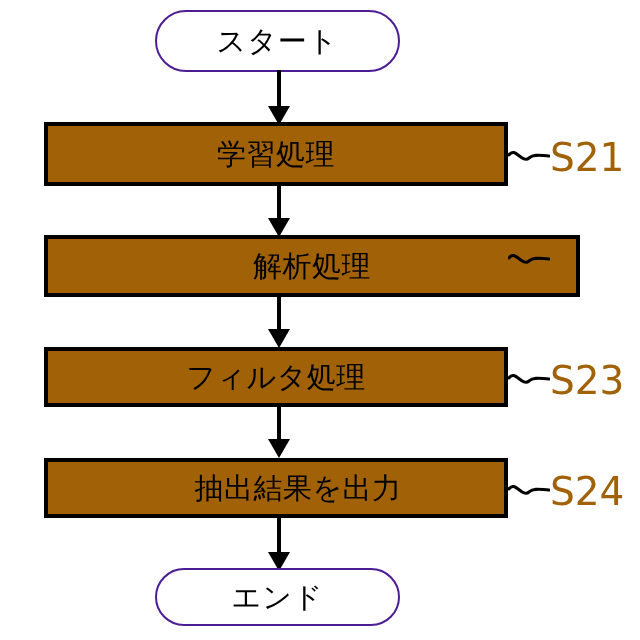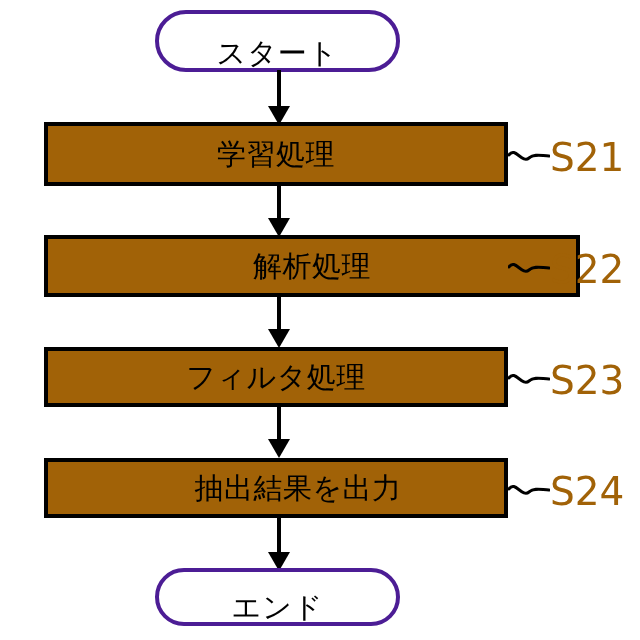--- a/index.html
+++ b/index.html
@@ -13,25 +13,25 @@
     height: 640px;
     background: #ffffff;
     overflow: hidden;
     font-family: "DejaVu Sans", "Liberation Sans", sans-serif;
   }
 
   
   .terminator {
     position: absolute;
     box-sizing: border-box;
-    border: 4px solid #4c1d95;
+    border: 2px solid #4c1d95;
     border-radius: 999px;
     background: #ffffff;
     display: flex;
-    align-items: flex-end;
+    align-items: center;
     justify-content: center;
   }
   .terminator .label {
     font-size: 29px;
     line-height: 1;
     color: #000000;
     letter-spacing: 1px;
     white-space: nowrap;
     font-family: "DejaVu Sans", "Liberation Sans", sans-serif;
   }
@@ -107,21 +107,20 @@
     <polygon points="17,53 6,34 28,34" fill="#000000"></polygon>
   </svg>
 
   <div class="process" style="left:44px; top:235px; width:536px; height:62px;">
     <span class="label">解析処理</span>
   </div>
   <div class="callout" style="left:508px; top:250px;">
     <svg class="wave" width="42" height="22" viewBox="0 0 42 22">
       <path d="M1,8 C7,-1 14,17 21,11 C27,6 34,9 41,9" fill="none" stroke="#000000" stroke-width="3" stroke-linecap="round"></path>
     </svg>
-    <span class="step-text">S22</span>
   </div>
 
   <svg class="connector" style="left:262px; top:295px;" width="34" height="54" viewBox="0 0 34 54">
     <line x1="17" y1="0" x2="17" y2="42" stroke="#000000" stroke-width="4"></line>
     <polygon points="17,53 6,34 28,34" fill="#000000"></polygon>
   </svg>
 
   <div class="process" style="left:44px; top:347px; width:464px; height:60px;">
     <span class="label">フィルタ処理</span>
   </div>

